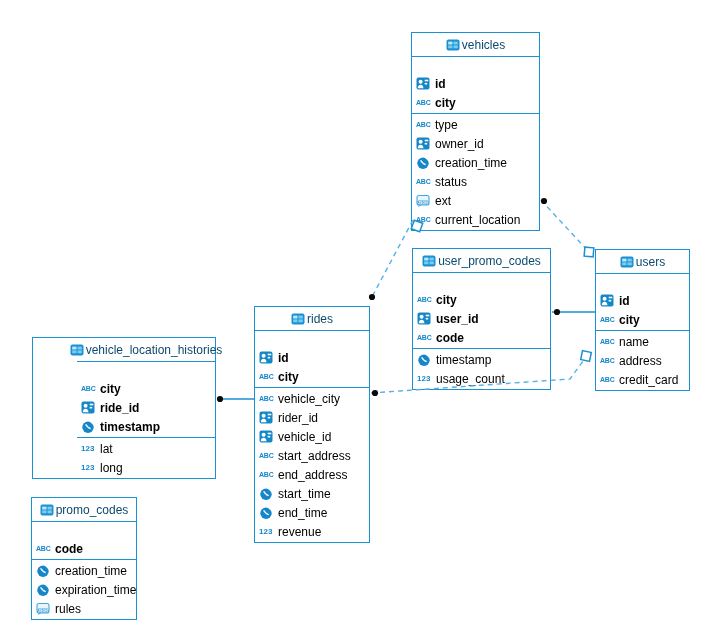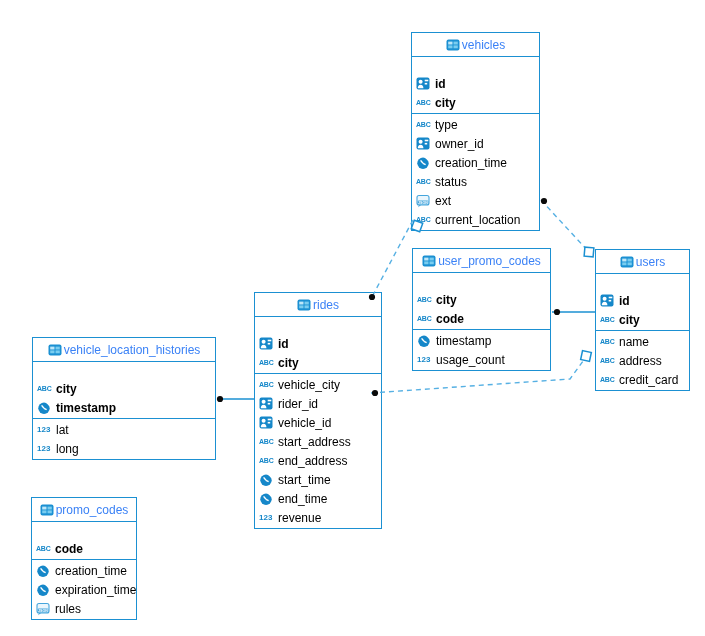--- a/index.html
+++ b/index.html
@@ -13,39 +13,39 @@
   .rel-solid  { stroke:#1b90d2; stroke-width:1.4; fill:none; }
   .rel-dot    { fill:#0a0a0a; }
   .rel-square { fill:#ffffff; stroke:#1b90d2; stroke-width:1.5; }
 
   .erd-table {
     position:absolute; z-index:2; background:#ffffff;
     border:1.5px solid #1b90d2; color:#000;
   }
   .tbl-header {
     height:24px; display:flex; align-items:center; justify-content:center; 
-    border-bottom:1.5px solid #1b90d2; font-size:12px; color:#3b82f6;
+    border-bottom:1.5px solid #1b90d2; font-size:12px; color:#0c4a6e;
   }
   .tbl-section.keys { border-bottom:1.5px solid #1b90d2; padding:1px 0;margin-top:16px; }
   .tbl-section.body { padding:1px 0; }
   .frow {
     height:19px; display:flex; align-items:center; gap:3px; padding:0 4px;
     font-size:12px; white-space:nowrap;
   }
   .frow.key .fname { font-weight:700; }
   .icw { flex:0 0 16px; width:16px; display:inline-flex; align-items:center; justify-content:flex-start; }
   .abc  { font-size:7px; font-weight:700; color:#1587c9; letter-spacing:-0.2px; }
   .n123 { font-size:8px; font-weight:700; color:#1587c9; }
 
   
   .erd-table[data-table="vehicles"]                   { left:411px; top:32px;  width:129px; }
   .erd-table[data-table="user_promo_codes"]           { left:412px; top:248px; width:139px; }
   .erd-table[data-table="users"]                      { left:595px; top:249px; width:95px;  }
-  .erd-table[data-table="rides"]                      { left:254px; top:292px; width:128px; }
-  .erd-table[data-table="vehicle_location_histories"] { left:32px;  top:337px; width:184px; }
+  .erd-table[data-table="rides"]                      { left:254px; top:306px; width:116px; }
+  .erd-table[data-table="vehicle_location_histories"] { left:32px;  top:337px; width:184px;padding-left:44px; }
   .erd-table[data-table="promo_codes"]                { left:31px;  top:497px; width:106px; }
 </style>
 </head>
 <body>
 
 <div class="canvas">
 
   <div class="erd-table" data-table="vehicles">
       <div class="tbl-header">
         <span class="icw">
@@ -149,20 +149,32 @@
       </div>
       <div class="tbl-section keys">
         <div class="frow key">
           <span class="icw">
             <span class="abc">ABC</span>
           </span>
           <span class="fname">city</span>
         </div>
         <div class="frow key">
           <span class="icw">
+            <svg width="14" height="13" viewBox="0 0 14 13">
+              <rect x="0.5" y="0.5" width="13" height="12" rx="2" fill="#1587c9"></rect>
+              <circle cx="4.6" cy="4.7" r="2" fill="#fff"></circle>
+              <path d="M1.8 11.2 Q1.8 7.7 4.6 7.7 Q7.4 7.7 7.4 11.2 Z" fill="#fff"></path>
+              <rect x="8.7" y="2.7" width="3.6" height="1.6" fill="#fff"></rect>
+              <rect x="8.7" y="5.9" width="2.5" height="1.6" fill="#fff"></rect>
+            </svg>
+          </span>
+          <span class="fname">user_id</span>
+        </div>
+        <div class="frow key">
+          <span class="icw">
             <span class="abc">ABC</span>
           </span>
           <span class="fname">code</span>
         </div>
       </div>
       <div class="tbl-section body">
         <div class="frow">
           <span class="icw">
             <svg width="14" height="14" viewBox="0 0 14 14">
               <circle cx="7" cy="7.3" r="5.7" fill="#1587c9"></circle>
@@ -353,20 +365,32 @@
           </svg>
         </span>
         <span class="tbl-title">vehicle_location_histories</span>
       </div>
       <div class="tbl-section keys">
         <div class="frow key">
           <span class="icw">
             <span class="abc">ABC</span>
           </span>
           <span class="fname">city</span>
+        </div>
+        <div class="frow key">
+          <span class="icw">
+            <svg width="14" height="13" viewBox="0 0 14 13">
+              <rect x="0.5" y="0.5" width="13" height="12" rx="2" fill="#1587c9"></rect>
+              <circle cx="4.6" cy="4.7" r="2" fill="#fff"></circle>
+              <path d="M1.8 11.2 Q1.8 7.7 4.6 7.7 Q7.4 7.7 7.4 11.2 Z" fill="#fff"></path>
+              <rect x="8.7" y="2.7" width="3.6" height="1.6" fill="#fff"></rect>
+              <rect x="8.7" y="5.9" width="2.5" height="1.6" fill="#fff"></rect>
+            </svg>
+          </span>
+          <span class="fname">ride_id</span>
         </div>
         <div class="frow key">
           <span class="icw">
             <svg width="14" height="14" viewBox="0 0 14 14">
               <circle cx="7" cy="7.3" r="5.7" fill="#1587c9"></circle>
               <path d="M9.2 0.6 L13.4 4.8" stroke="#fff" stroke-width="1.8" fill="none"></path>
               <path d="M7 7.3 L4.6 4.4" stroke="#fff" stroke-width="1.4" fill="none"></path>
               <path d="M7 7.3 L9.6 8.6" stroke="#fff" stroke-width="1.4" fill="none"></path>
             </svg>
           </span>

